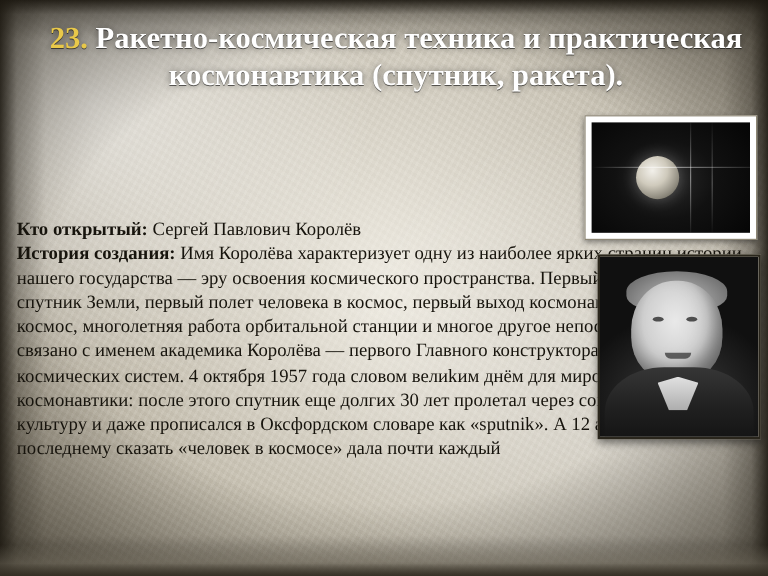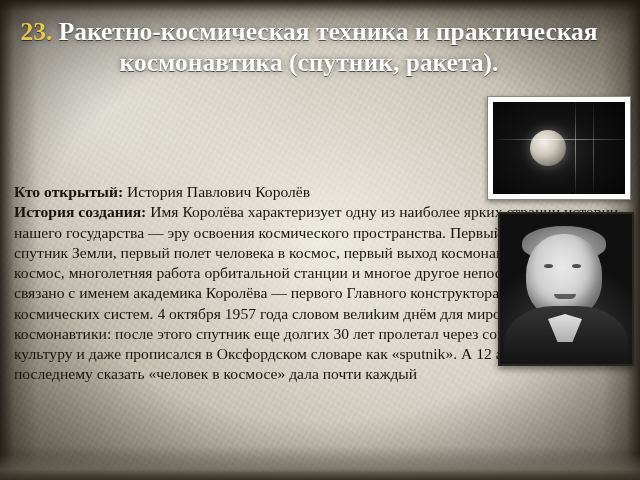--- a/index.html
+++ b/index.html
@@ -39,21 +39,21 @@
       radial-gradient(ellipse 78% 72% at 50% 48%, rgba(0,0,0,0) 55%, rgba(30,26,18,0.55) 92%, rgba(20,16,10,0.8) 100%),
       linear-gradient(90deg, rgba(25,21,14,0.85) 0px, rgba(25,21,14,0.25) 14px, rgba(0,0,0,0) 38px),
       linear-gradient(270deg, rgba(25,21,14,0.85) 0px, rgba(25,21,14,0.25) 14px, rgba(0,0,0,0) 38px),
       linear-gradient(180deg, rgba(25,21,14,0.9) 0px, rgba(25,21,14,0.3) 12px, rgba(0,0,0,0) 34px),
       linear-gradient(0deg, rgba(25,21,14,0.9) 0px, rgba(25,21,14,0.3) 12px, rgba(0,0,0,0) 34px);
   }
 
   
   .title-block {
     position: absolute;
-    left: 15px;
+    left: 36px;
     top: 16px;
     width: 588px;
     text-align: center;
     z-index: 4;
   }
   .title-text {
     font-family: "Liberation Serif", serif;
     font-size: 25.5px;
     line-height: 1.22;
     font-weight: bold;
@@ -257,18 +257,18 @@
       <div class="face"></div>
       <div class="eye l"></div>
       <div class="eye r"></div>
       <div class="mouth"></div>
       <div class="suit"></div>
       <div class="collar"></div>
     </div>
   </div>
 
   <div class="body-block">
-    <p><span class="lead-label">Кто открытый:</span><span> История Павлович Королёв</span></p>
+    <p><span class="lead-label">Кто открытый:</span><span> Сергей Павлович Королёв</span></p>
     <p><span class="lead-label">История создания:</span><span>  Имя Королёва характеризует одну из наиболее ярких страниц истории нашего государства — эру освоения космического пространства. Первый искусственный спутник Земли, первый полет человека в космос, первый выход космонавта в открытый космос, многолетняя работа орбитальной станции и многое другое непосредственно связано с именем академика Королёва — первого Главного конструктора ракетно-космических систем. 4 октября 1957 года словом велиkим днём для мировой космонавтики: после этого спутник еще долгих 30 лет пролетал через советскую поп-культуру и даже прописался в Оксфордском словаре как «sputnik». А 12 апреля 1961 года, последнему сказать «человек в космосе» дала почти каждый</span></p>
   </div>
 
   <div class="cut"></div>
 </div>
 
 </body></html>

